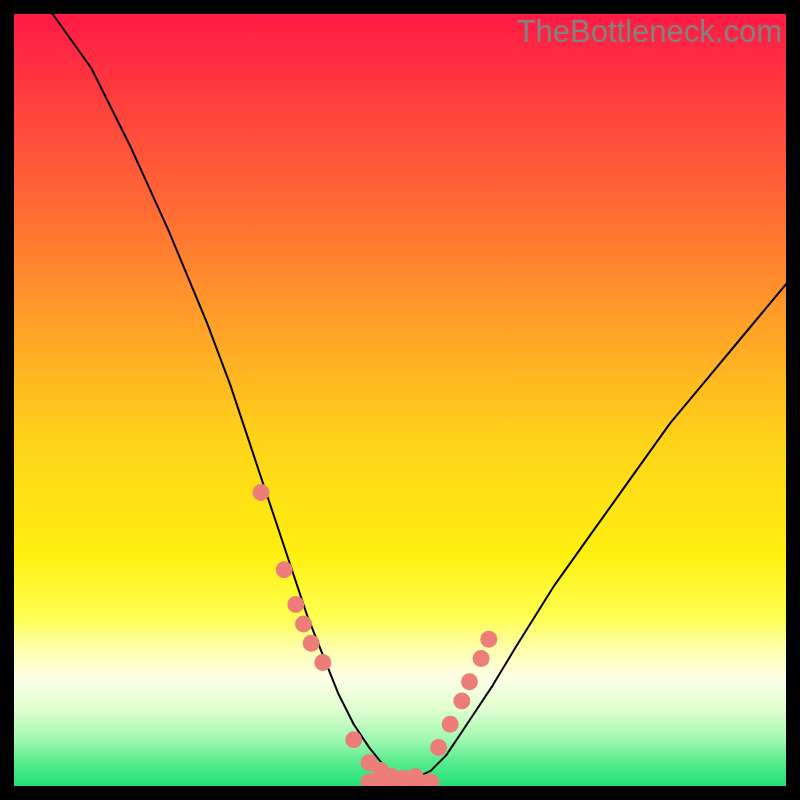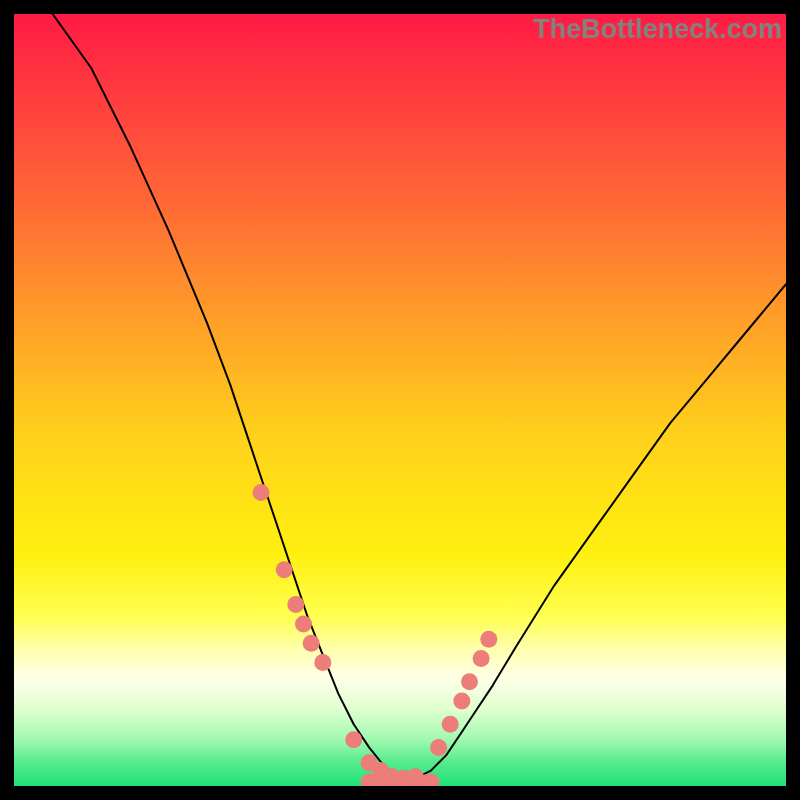--- a/index.html
+++ b/index.html
@@ -23,22 +23,22 @@
     left: 0;
     top: 0;
     width: 100%;
     height: 100%;
   }
   .watermark {
     position: absolute;
     top: 14px;
     right: 18px;
     font-family: Arial, Helvetica, sans-serif;
-    font-size: 27px;
-    font-weight: 700;
+    font-size: 31px;
+    font-weight: 400;
     color: #82827f;
     letter-spacing: 0px;
   }
   svg.curves {
     position: absolute;
     left: 0;
     top: 0;
     width: 772px;
     height: 772px;
     overflow: visible;

